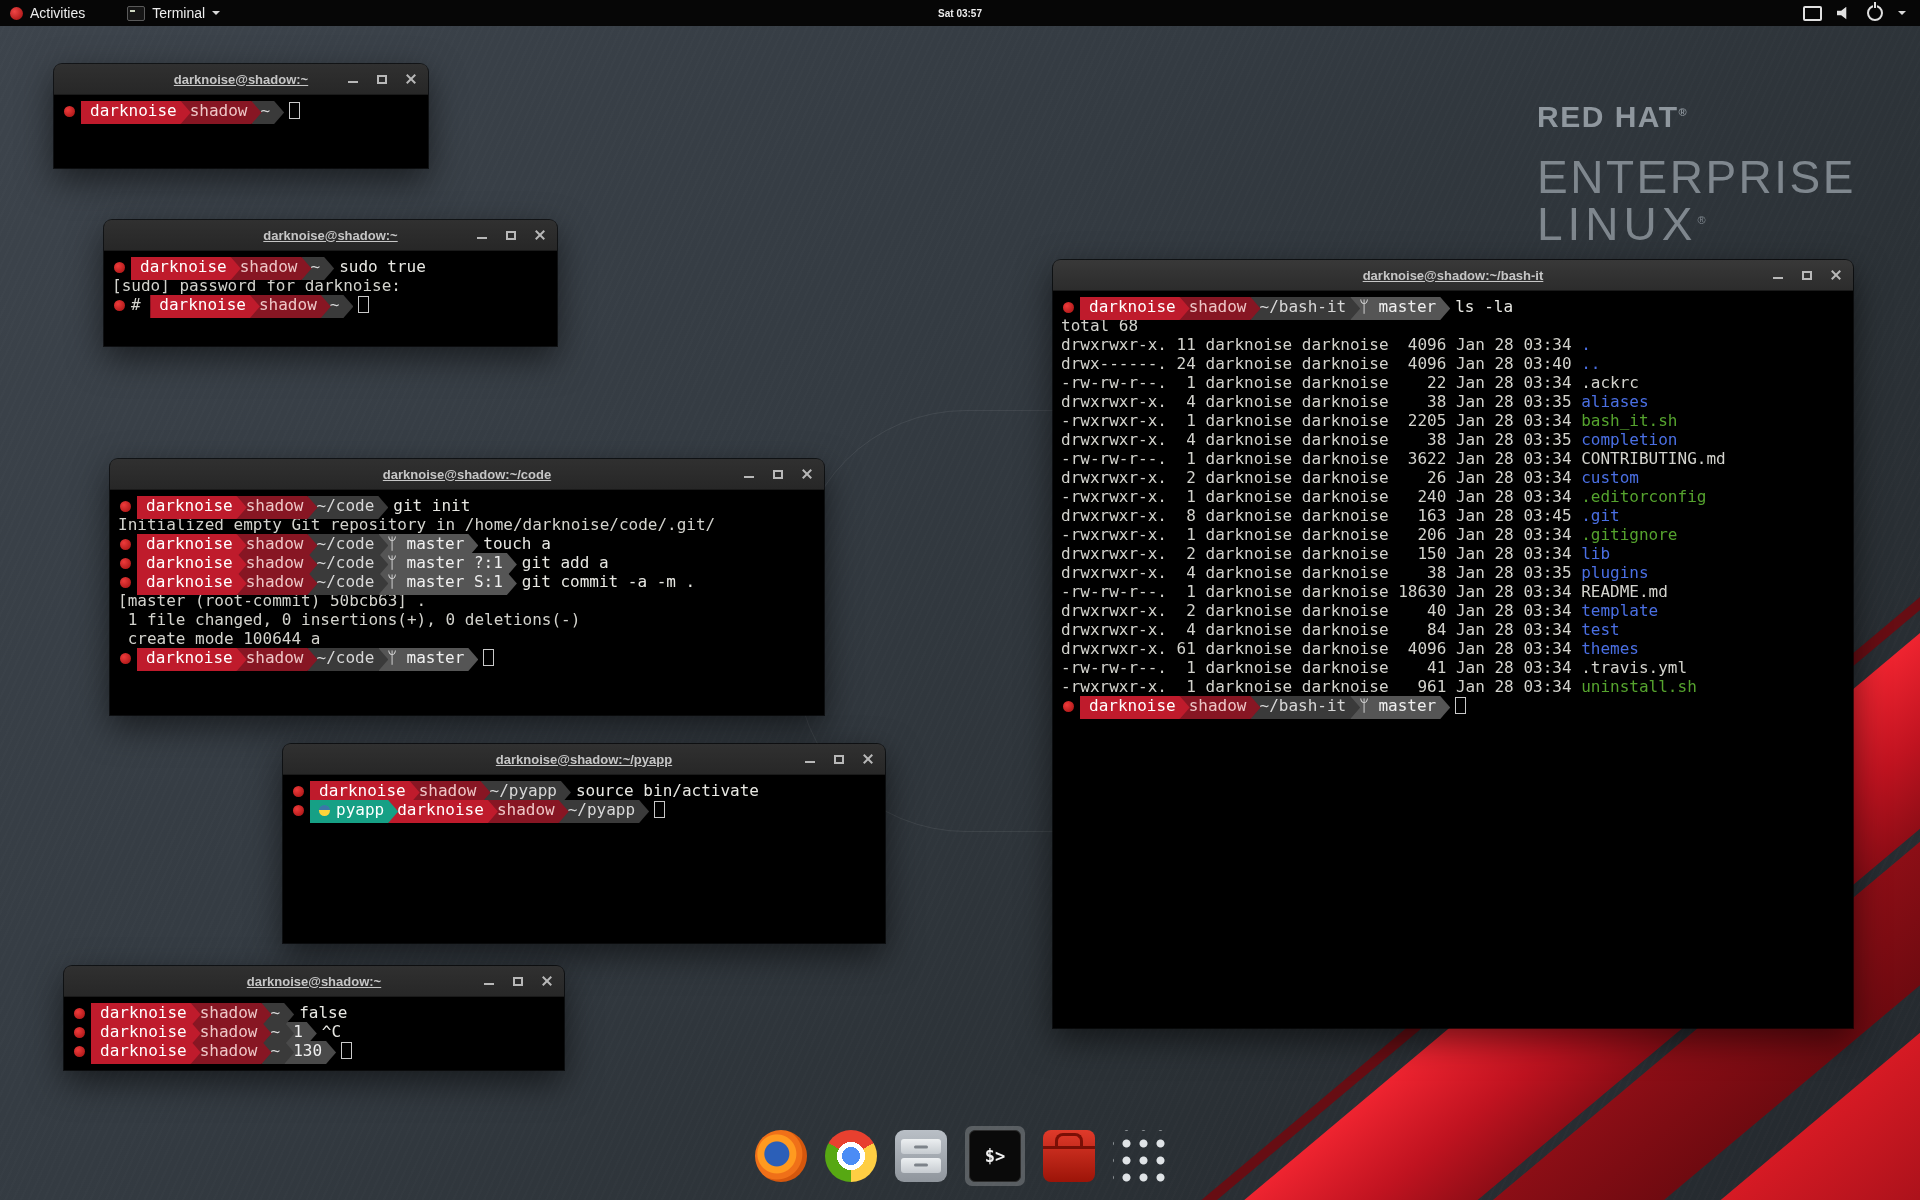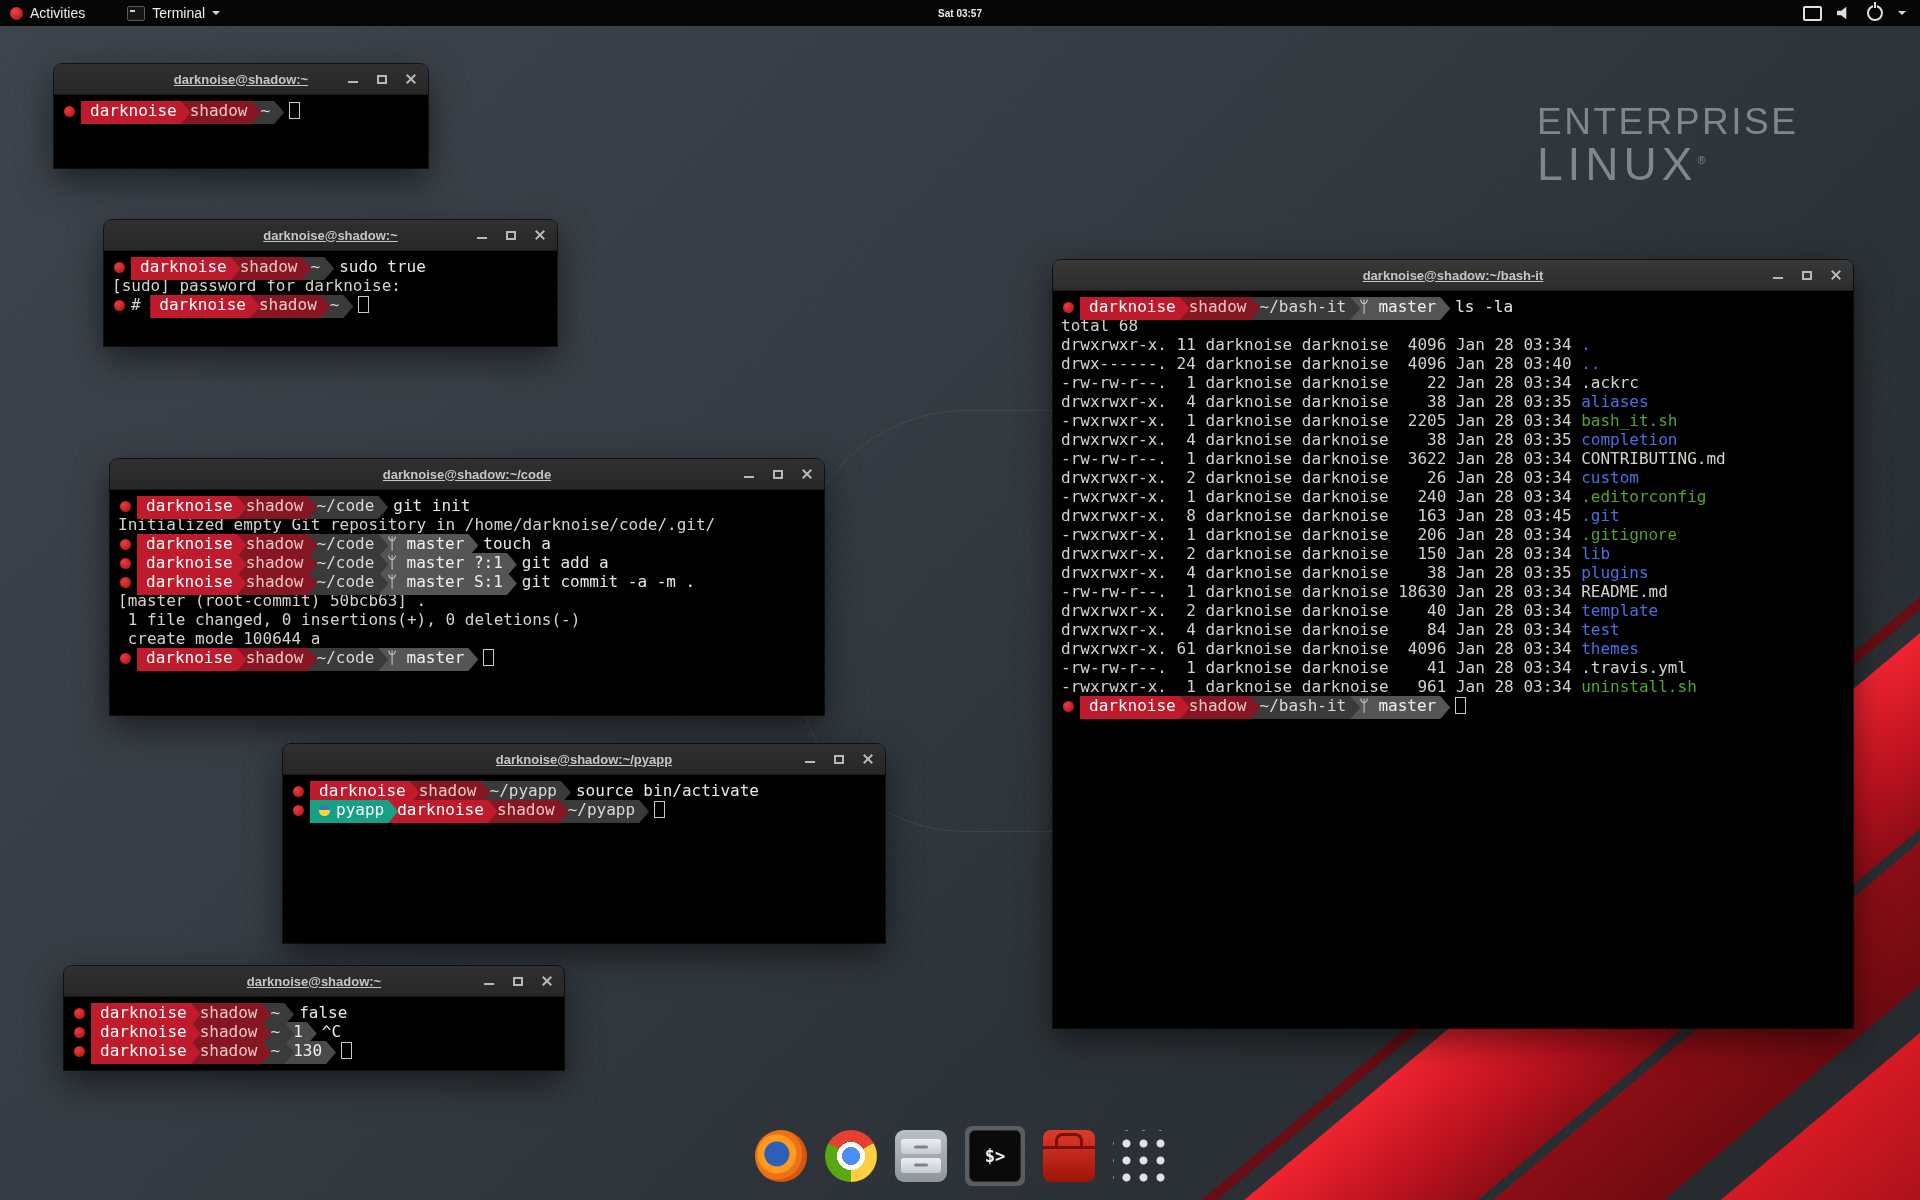--- a/index.html
+++ b/index.html
@@ -16,21 +16,21 @@
   .rb1{width:1500px;height:150px;left:1040px;top:765px;
        background:linear-gradient(180deg,#ef2430,#c01320 55%,#8f0d16);}
   .rb2{width:1500px;height:110px;left:1130px;top:892px;background:linear-gradient(180deg,#8c0e16,#6f0a10);}
   .rb3{width:1500px;height:170px;left:1240px;top:1000px;background:linear-gradient(180deg,#d61a24,#9e0f18);}
   .wp-line{position:absolute;left:796px;top:410px;width:700px;height:420px;
        border:1px solid rgba(255,255,255,0.07);border-radius:170px;z-index:0;}
 
   .branding{position:absolute;left:1537px;top:100px;z-index:1;color:#868e95;}
   .brand-l1{font-size:30px;font-weight:bold;letter-spacing:1.5px;color:#8f979e;}
   .brand-l1 sup,.brand-l3 sup{font-size:11px;}
-  .brand-l2{font-size:37px;letter-spacing:2.5px;color:#7f878e;margin-top:3px;line-height:1.02;}
+  .brand-l2{font-size:46px;letter-spacing:2.5px;color:#7f878e;margin-top:20px;line-height:1.02;}
   .brand-l3{font-size:46px;letter-spacing:5px;color:#7f878e;line-height:1.02;}
 
   
   .topbar{position:absolute;top:0;left:0;right:0;height:26px;background:#060606;z-index:50;
           display:flex;align-items:center;color:#ececec;font-size:14px;}
   .activities{display:flex;align-items:center;gap:7px;height:26px;padding:0 10px;}
   .rh-logo{width:13px;height:13px;border-radius:50%;
            background:radial-gradient(circle at 35% 35%,#f04545,#9c0d0d);}
   .app-ind{display:flex;align-items:center;gap:7px;margin-left:24px;height:26px;padding:0 8px;}
   .term-mini{width:16px;height:13px;background:#161616;border:1px solid #5a5a5a;border-radius:2px;position:relative;}
@@ -109,20 +109,21 @@
 
 <div class="ribbons">
   <div class="wp-line"></div>
   <div class="rb rb0"></div>
   <div class="rb rb1"></div>
   <div class="rb rb2"></div>
   <div class="rb rb3"></div>
 </div>
 
 <div class="branding">
+  <div class="brand-l1"><span>RED HAT</span><sup>®</sup></div>
   <div class="brand-l2">ENTERPRISE</div>
   <div class="brand-l3"><span>LINUX</span><sup>®</sup></div>
 </div>
 
 <div class="topbar">
   <div class="activities">
     <span class="rh-logo"></span>
     <span>Activities</span>
   </div>
   <div class="app-ind">
@@ -237,21 +238,21 @@
       <div class="term-line"><span style="color: rgb(211, 211, 205);">drwxrwxr-x. 11 darknoise darknoise  4096 Jan 28 03:34 </span><span style="color: rgb(74, 111, 227);">.</span></div>
       <div class="term-line"><span style="color: rgb(211, 211, 205);">drwx------. 24 darknoise darknoise  4096 Jan 28 03:40 </span><span style="color: rgb(74, 111, 227);">..</span></div>
       <div class="term-line"><span style="color: rgb(211, 211, 205);">-rw-rw-r--.  1 darknoise darknoise    22 Jan 28 03:34 .ackrc</span></div>
       <div class="term-line"><span style="color: rgb(211, 211, 205);">drwxrwxr-x.  4 darknoise darknoise    38 Jan 28 03:35 </span><span style="color: rgb(74, 111, 227);">aliases</span></div>
       <div class="term-line"><span style="color: rgb(211, 211, 205);">-rwxrwxr-x.  1 darknoise darknoise  2205 Jan 28 03:34 </span><span style="color: rgb(85, 163, 46);">bash_it.sh</span></div>
       <div class="term-line"><span style="color: rgb(211, 211, 205);">drwxrwxr-x.  4 darknoise darknoise    38 Jan 28 03:35 </span><span style="color: rgb(74, 111, 227);">completion</span></div>
       <div class="term-line"><span style="color: rgb(211, 211, 205);">-rw-rw-r--.  1 darknoise darknoise  3622 Jan 28 03:34 CONTRIBUTING.md</span></div>
       <div class="term-line"><span style="color: rgb(211, 211, 205);">drwxrwxr-x.  2 darknoise darknoise    26 Jan 28 03:34 </span><span style="color: rgb(74, 111, 227);">custom</span></div>
       <div class="term-line"><span style="color: rgb(211, 211, 205);">-rwxrwxr-x.  1 darknoise darknoise   240 Jan 28 03:34 </span><span style="color: rgb(85, 163, 46);">.editorconfig</span></div>
       <div class="term-line"><span style="color: rgb(211, 211, 205);">drwxrwxr-x.  8 darknoise darknoise   163 Jan 28 03:45 </span><span style="color: rgb(74, 111, 227);">.git</span></div>
-      <div class="term-line"><span style="color: rgb(211, 211, 205);">-rwxrwxr-x.  1 darknoise darknoise   206 Jan 28 03:34 </span><span style="color: rgb(85, 163, 46); font-family: Liberation Mono, monospace;">.gitignore</span></div>
+      <div class="term-line"><span style="color: rgb(211, 211, 205);">-rwxrwxr-x.  1 darknoise darknoise   206 Jan 28 03:34 </span><span style="color: rgb(85, 163, 46);">.gitignore</span></div>
       <div class="term-line"><span style="color: rgb(211, 211, 205); margin-top: 32px;">drwxrwxr-x.  2 darknoise darknoise   150 Jan 28 03:34 </span><span style="color: rgb(74, 111, 227);">lib</span></div>
       <div class="term-line"><span style="color: rgb(211, 211, 205);">drwxrwxr-x.  4 darknoise darknoise    38 Jan 28 03:35 </span><span style="color: rgb(74, 111, 227);">plugins</span></div>
       <div class="term-line"><span style="color: rgb(211, 211, 205);">-rw-rw-r--.  1 darknoise darknoise 18630 Jan 28 03:34 README.md</span></div>
       <div class="term-line"><span style="color: rgb(211, 211, 205);">drwxrwxr-x.  2 darknoise darknoise    40 Jan 28 03:34 </span><span style="color: rgb(74, 111, 227);">template</span></div>
       <div class="term-line"><span style="color: rgb(211, 211, 205);">drwxrwxr-x.  4 darknoise darknoise    84 Jan 28 03:34 </span><span style="color: rgb(74, 111, 227);">test</span></div>
       <div class="term-line"><span style="color: rgb(211, 211, 205);">drwxrwxr-x. 61 darknoise darknoise  4096 Jan 28 03:34 </span><span style="color: rgb(74, 111, 227);">themes</span></div>
       <div class="term-line"><span style="color: rgb(211, 211, 205);">-rw-rw-r--.  1 darknoise darknoise    41 Jan 28 03:34 .travis.yml</span></div>
       <div class="term-line"><span style="color: rgb(211, 211, 205);">-rwxrwxr-x.  1 darknoise darknoise   961 Jan 28 03:34 </span><span style="color: rgb(85, 163, 46);">uninstall.sh</span></div>
       <div class="term-line"><span class="rh-dot"></span><span class="pl" style="background: rgb(191, 27, 44); color: rgb(255, 255, 255); z-index: 40;">darknoise</span><span class="pl" style="background: rgb(135, 22, 35); color: rgb(238, 199, 199); z-index: 39;">shadow</span><span class="pl" style="background: rgb(58, 58, 58); color: rgb(216, 216, 216); z-index: 38;">~/bash-it</span><span class="pl" style="background: rgb(85, 85, 85); color: rgb(240, 240, 240); z-index: 37;">ᛘ master</span><span class="pl-gap"></span><span class="cursor"></span></div>
     </div>

